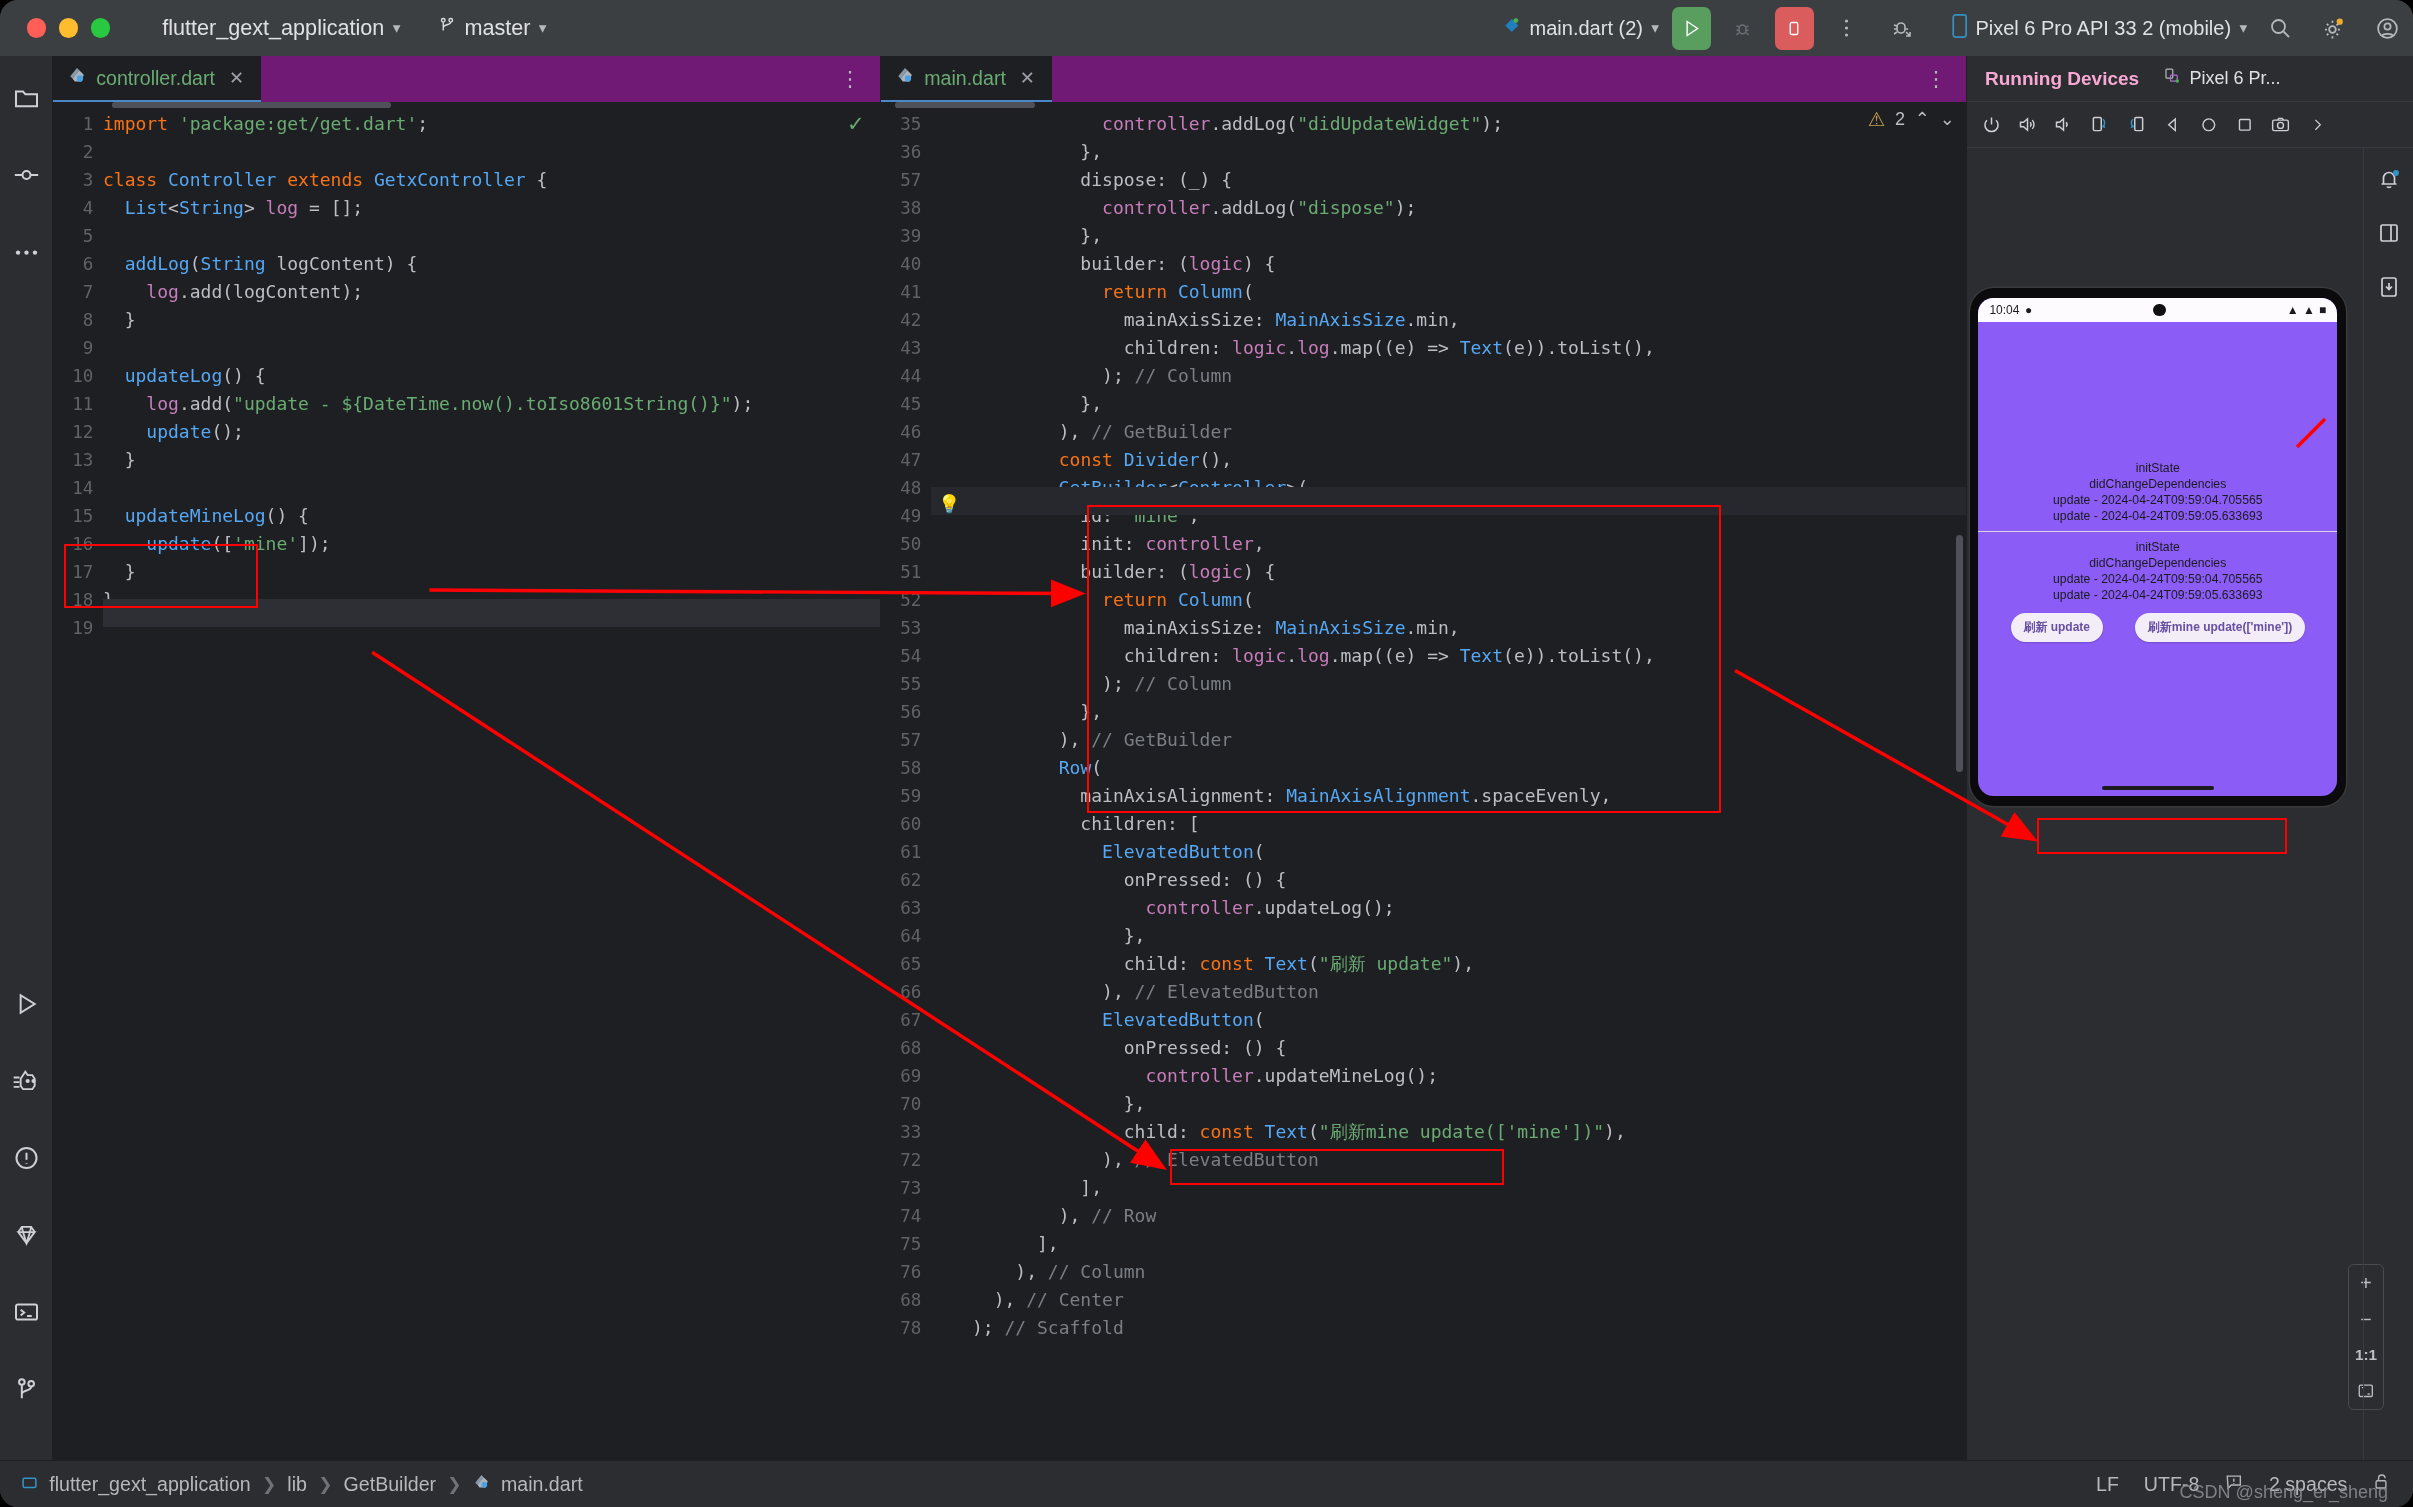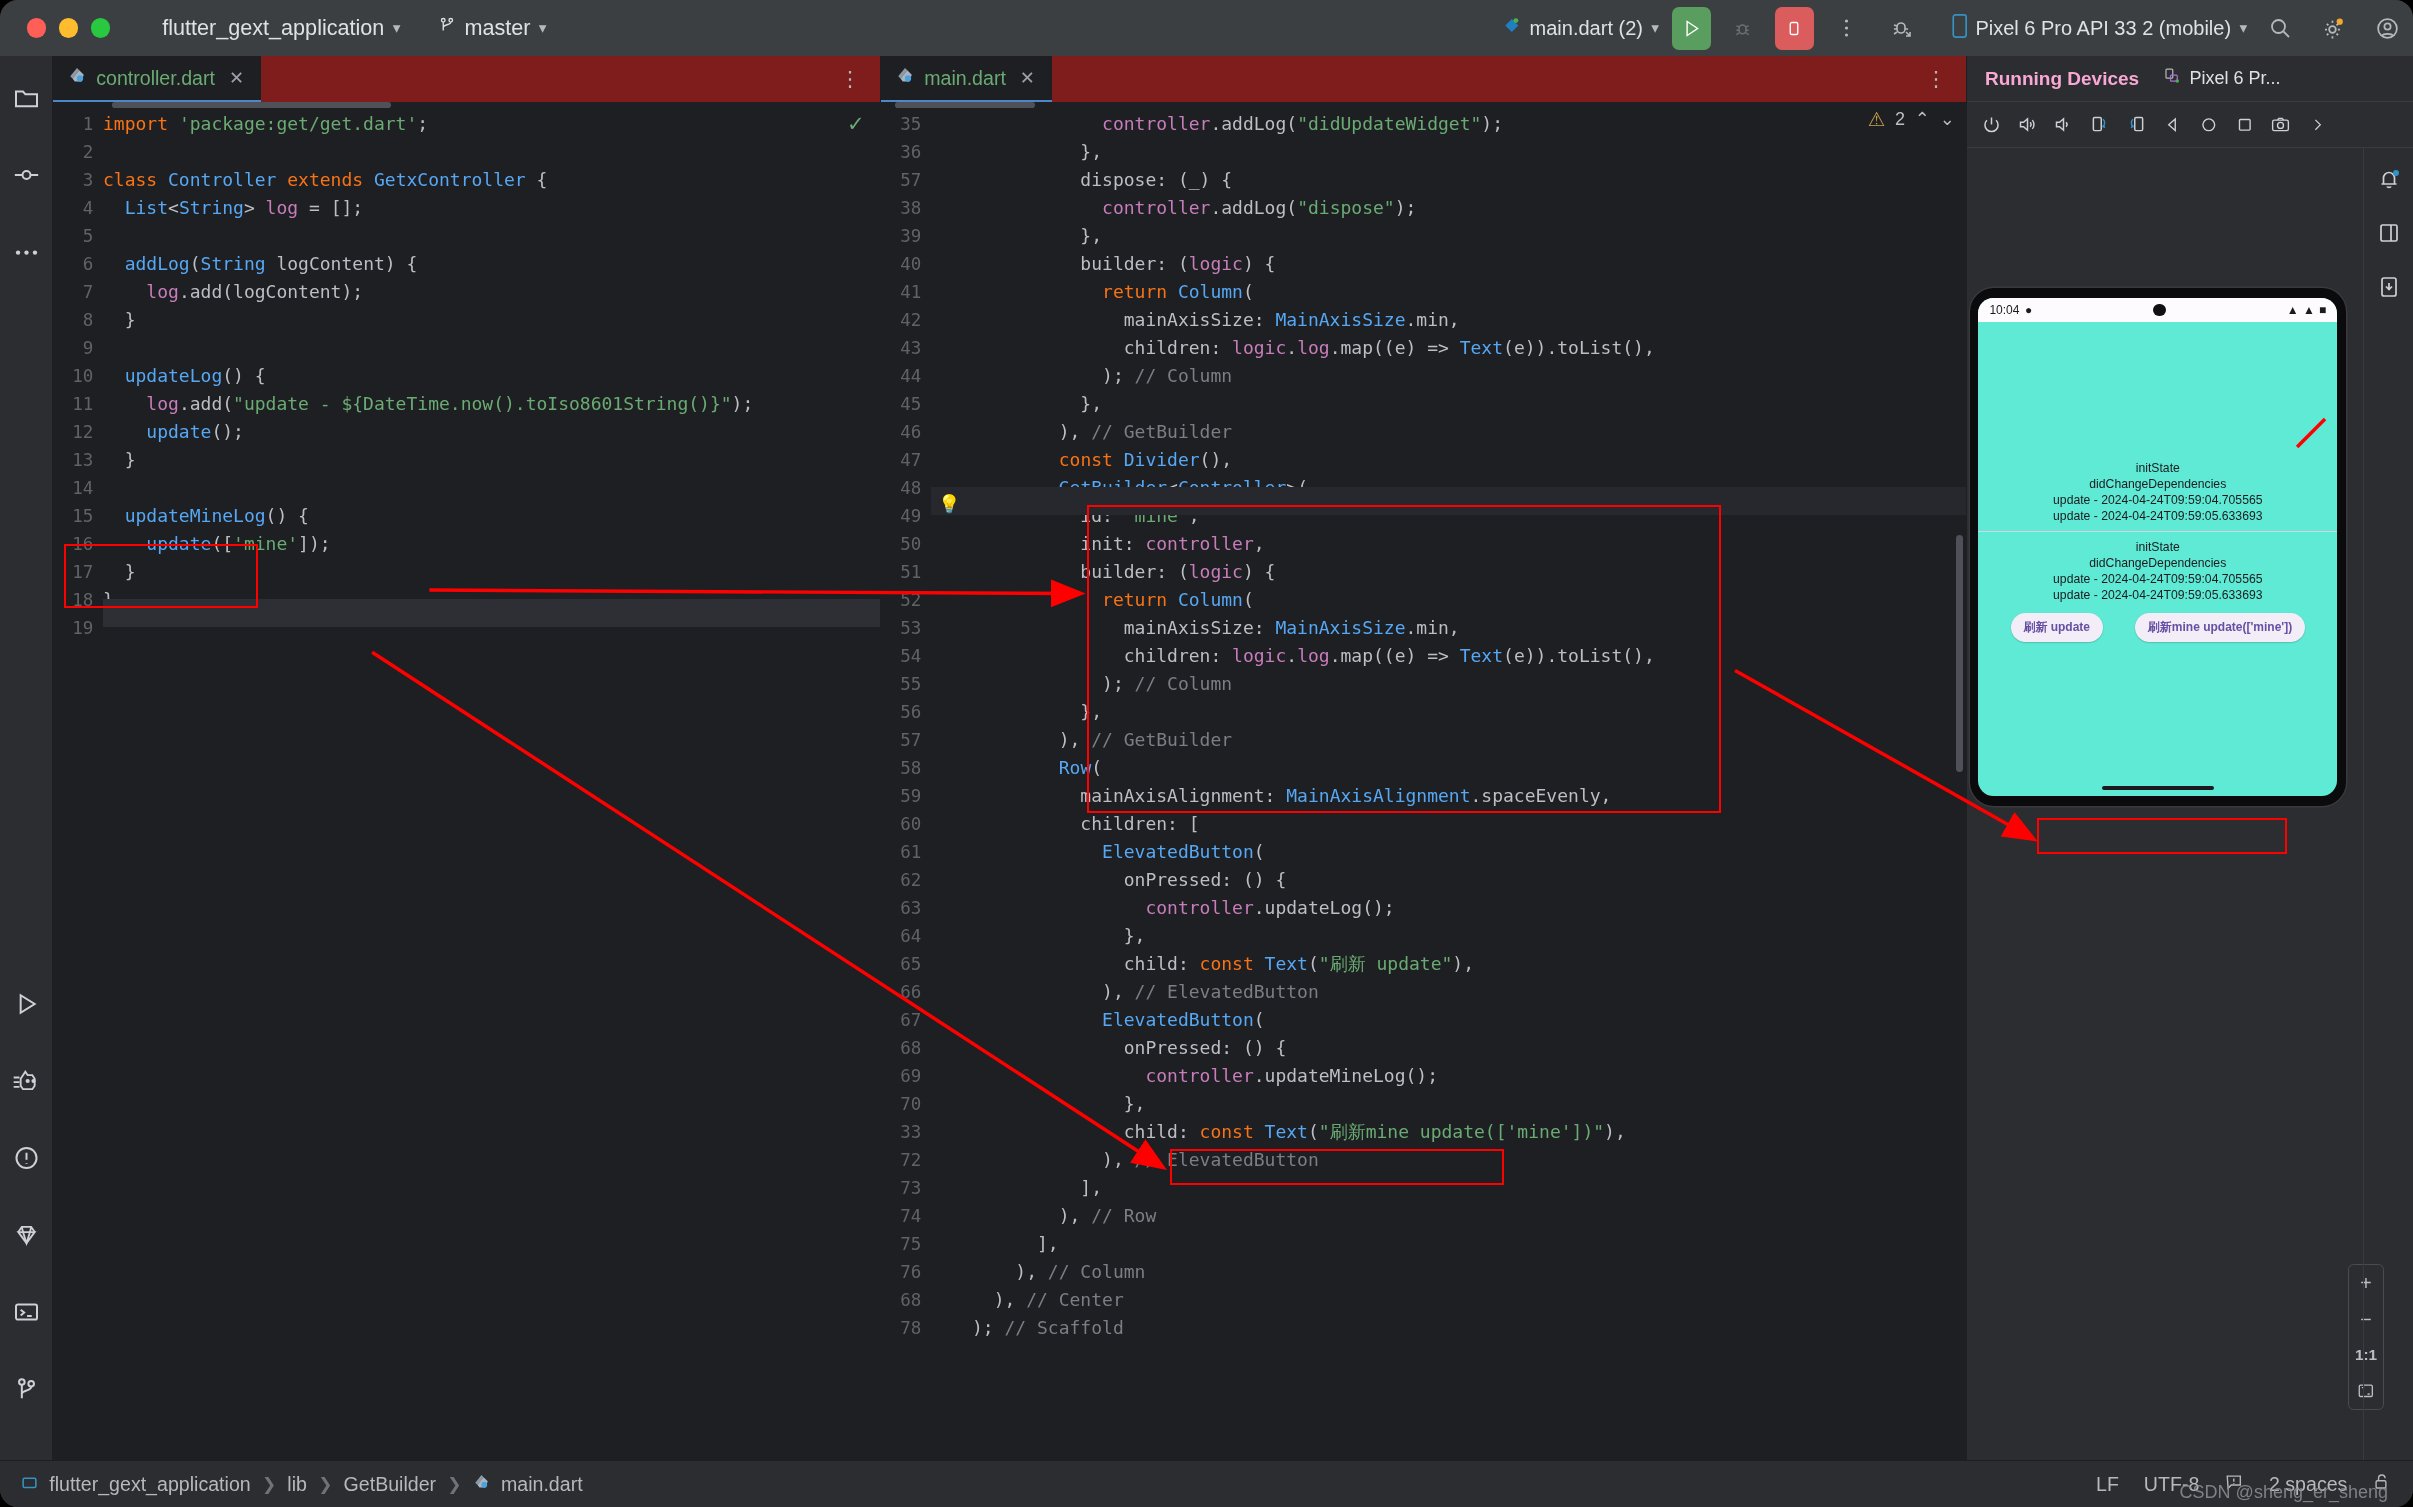--- a/index.html
+++ b/index.html
@@ -82,21 +82,21 @@
 
   
   .editors { flex: 1 1 auto; display: flex; min-width: 0; background: #1e1f22; }
 
   .editor-pane { display: flex; flex-direction: column; min-width: 0; position: relative; }
   .pane-left  { width: 828px; flex: 0 0 828px; border-right: 0.7px solid #1e1f22; }
   .pane-right { flex: 1 1 auto; }
 
   .tabstrip {
     height: 46px; flex: 0 0 46px;
-    background: #7f1d1d;
+    background: #701a75;
     display: flex; align-items: stretch;
     position: relative;
   }
   .tab {
     display: flex; align-items: center; gap: 9.8px;
     padding: 0 17px 0 15.4px;
     font-size: 19.6px;
     color: #6aab73;
     border-bottom: 2.1px solid transparent;
   }
@@ -178,21 +178,21 @@
 
   
   .phone {
     position: absolute; left: 2.8px; top: 140px;
     width: 376px; height: 518px;
     background: #0b0b0d; border-radius: 24px;
     padding: 9.8px 8.4px;
     box-shadow: 0 0 0 1.4px #3a3a3e;
   }
   .phone-screen {
-    width: 100%; height: 100%; background: #5eead4;
+    width: 100%; height: 100%; background: #8b5cf6;
     border-radius: 15.4px; overflow: hidden; position: relative;
     display: flex; flex-direction: column;
   }
   .statusbar {
     height: 24px; display:flex; align-items:center; justify-content:space-between;
     padding: 0 11.2px; font-size: 12px; color: #1b1b1f;
     background: #fefbff;
   }
   .sb-left { display:flex; align-items:center; gap:5.6px; }
   .sb-right { display:flex; align-items:center; gap:4.2px; }

